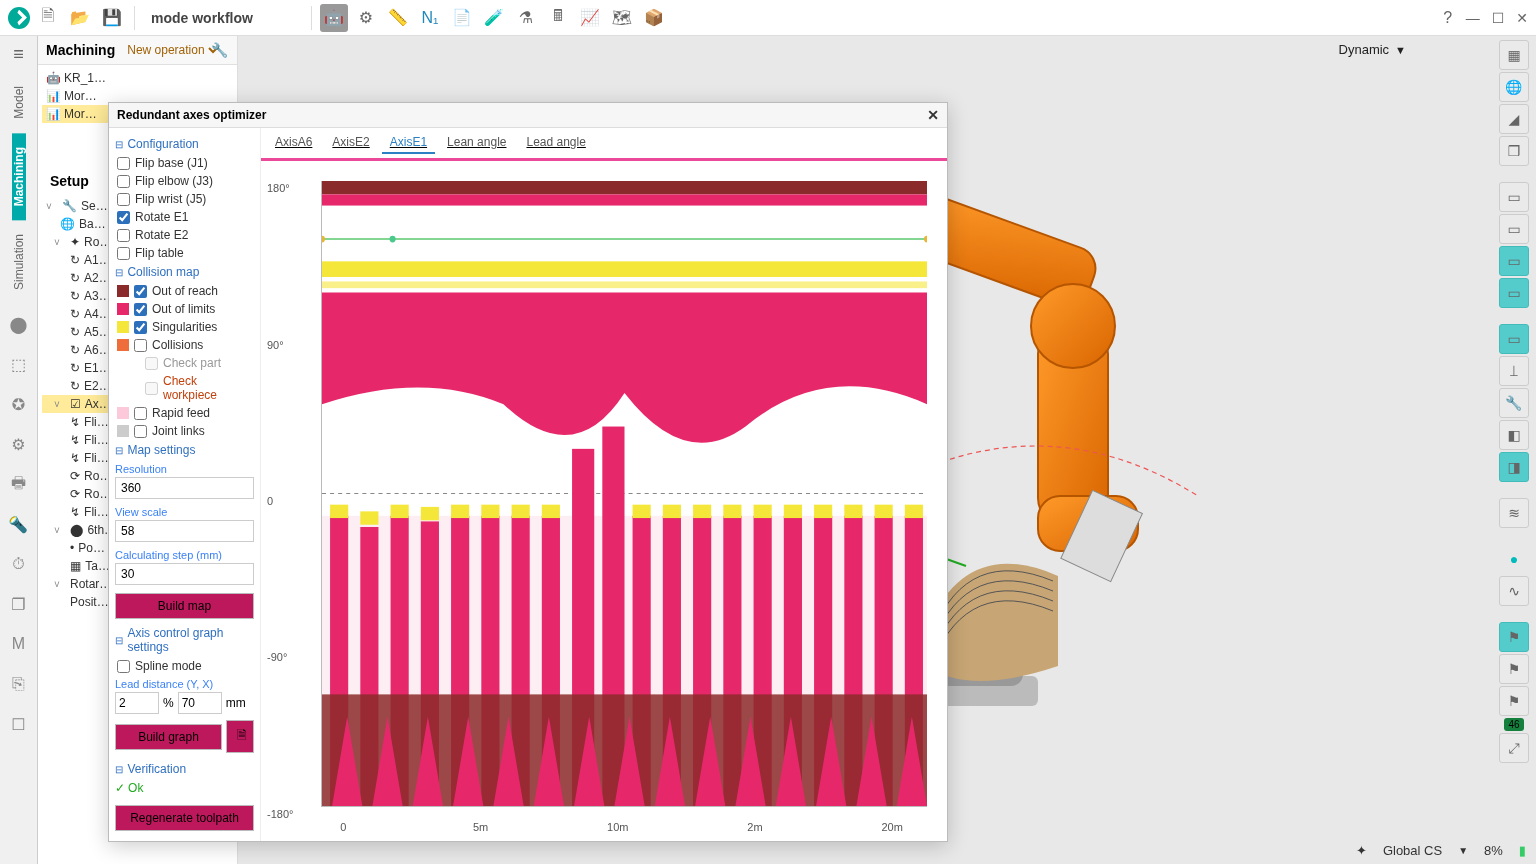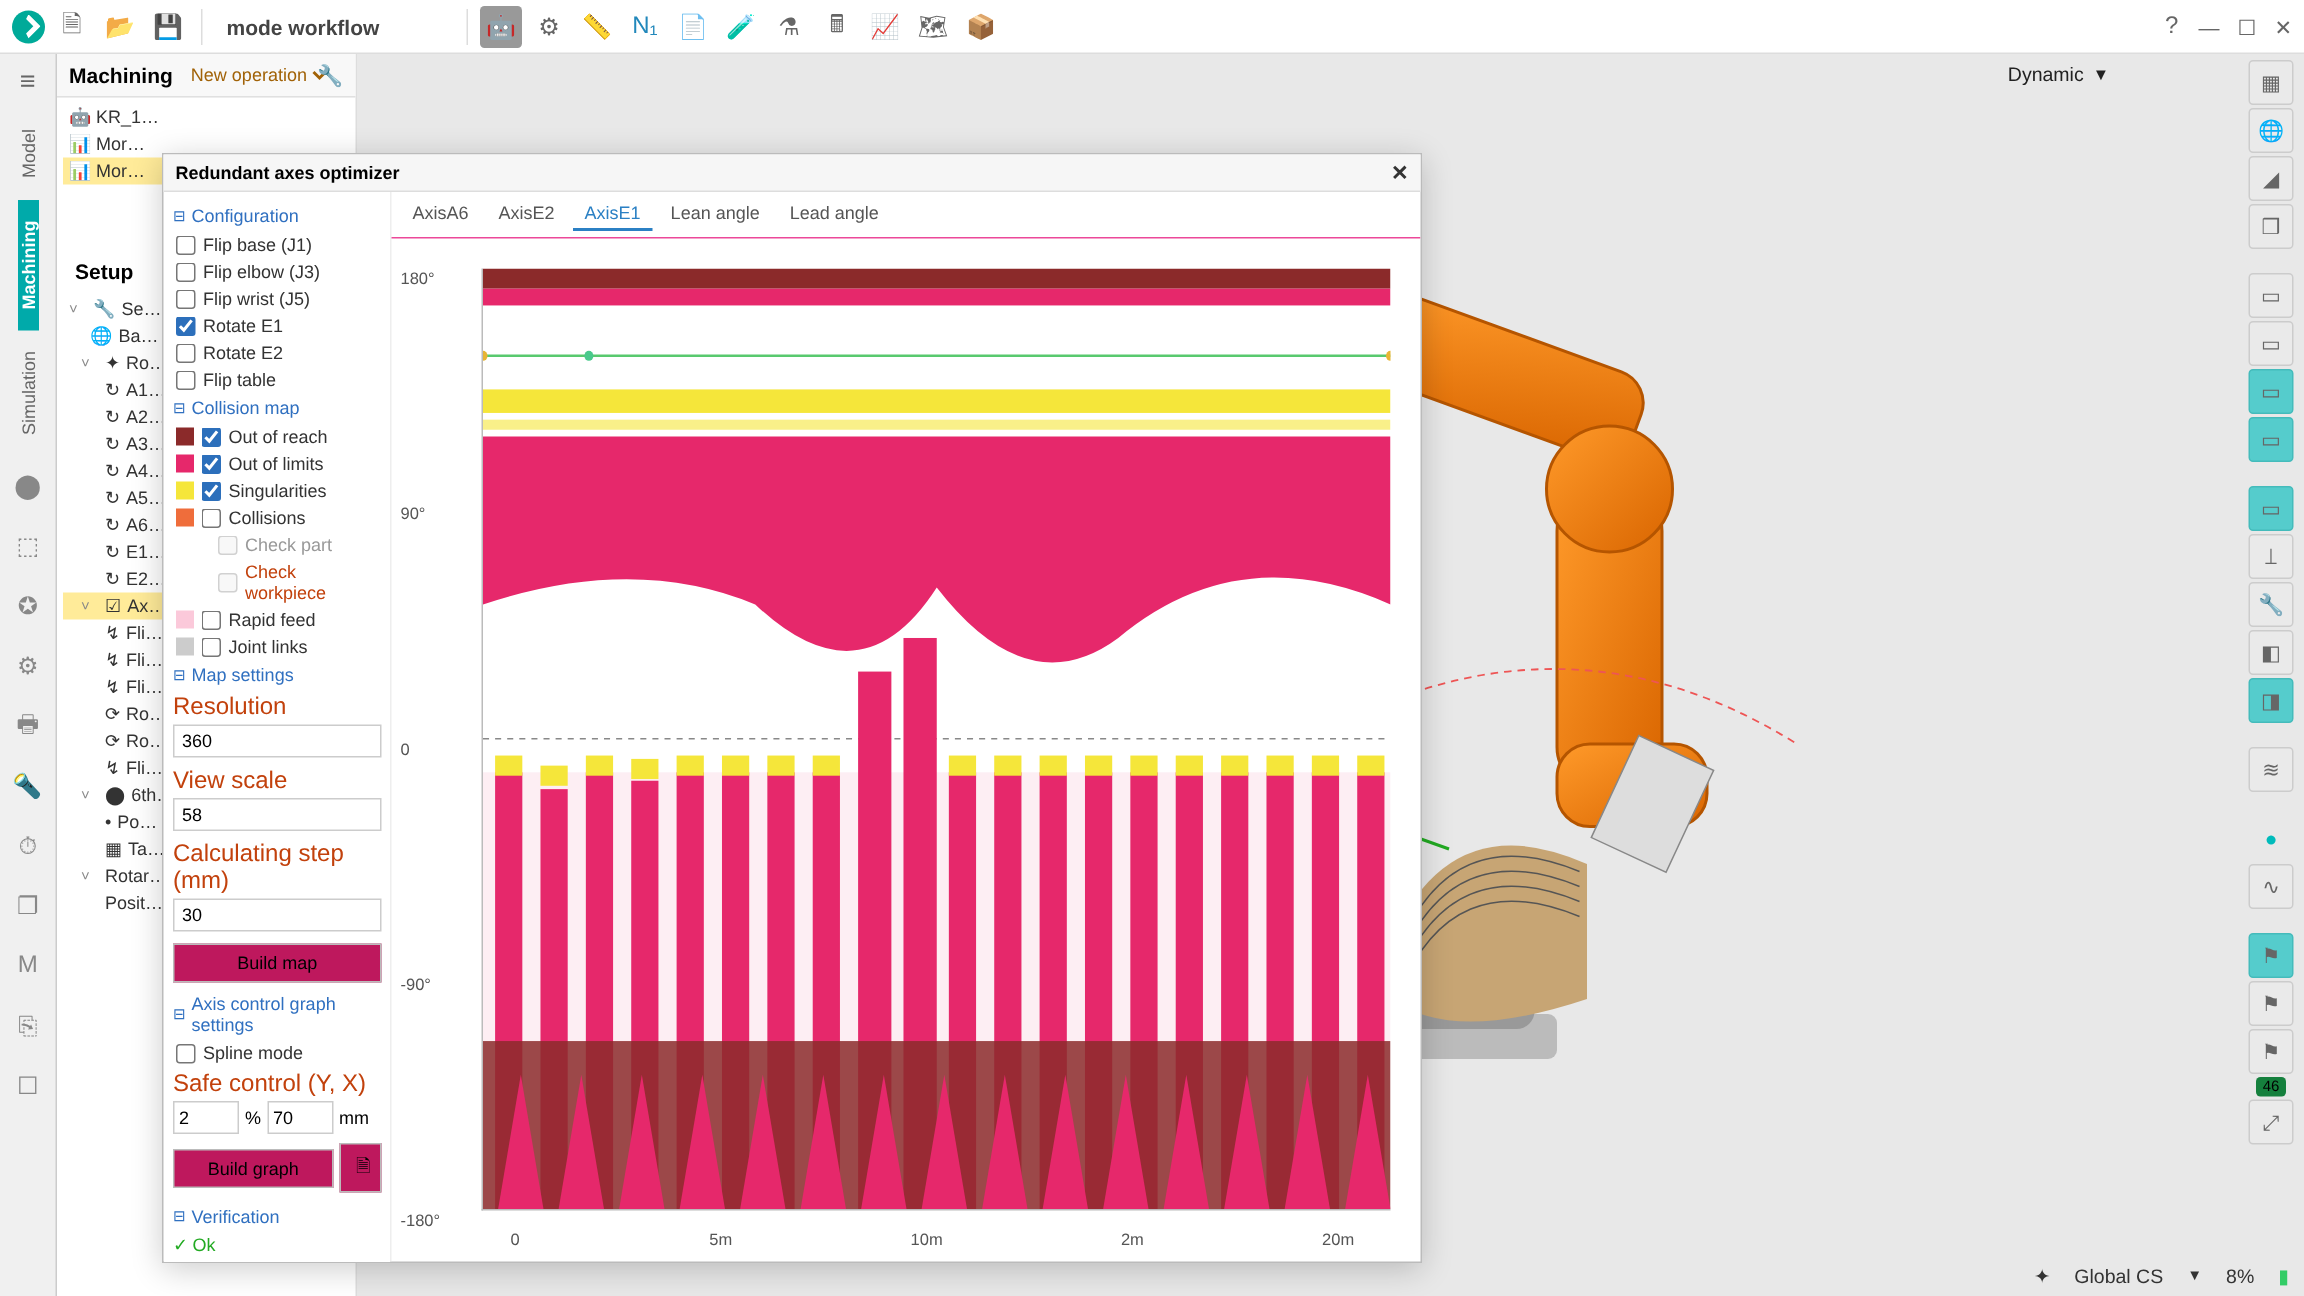--- a/index.html
+++ b/index.html
@@ -58,30 +58,30 @@
 .dialog { position:absolute; top:66px; left:108px; width:840px; height:740px; background:#fff; border:1px solid #bbb; box-shadow:0 4px 20px rgba(0,0,0,0.2); display:flex; flex-direction:column; }
 .dlg-title { padding:4px 8px; font-weight:bold; background:#f6f6f6; border-bottom:1px solid #ddd; display:flex; justify-content:space-between; align-items:center; font-size:12px;}
 .dlg-close { font-size:14px; color:#333; cursor:pointer; font-weight:bold; }
 .dlg-body { flex:1; display:flex; overflow:hidden; }
 .dlg-side { width:152px; background:#fff; padding:6px; font-size:12px; overflow-y:auto; border-right:1px solid #eee;}
 .sec-head { color:#3070c0; padding:3px 0; display:flex; align-items:center; gap:4px; font-size:12px;}
 .sec-head::before { content:'⊟'; font-size:10px; color:#3070c0; }
 .chk-row { display:flex; align-items:center; gap:5px; padding:2px 2px; color:#333; font-size:12px;}
 .chk-row input { width:13px; height:13px; accent-color:#2c6fbb;}
 .legend-sw { width:12px; height:12px; display:inline-block; }
-.lbl { display:block; color:#c2410c; padding:3px 0 2px; font-size:16px;}
+.lbl { display:block; color:#3b82f6; padding:3px 0 2px; font-size:11px;}
 .inp { width:100%; padding:3px 5px; border:1px solid #ccc; font-size:12px; margin-bottom:4px;}
 .btn { padding:5px 10px; border:1px solid #bbb; background:#be185d; font-size:12px; cursor:pointer; }
 .btn-full { width:100%; text-align:center; margin:4px 0; }
 .row2 { display:flex; gap:4px; align-items:center; }
 .row2 input { width:44px; padding:3px; border:1px solid #ccc; font-size:12px;}
 .verify-ok { color:#2a2; font-size:12px; display:flex; align-items:center; gap:3px; padding:2px 0;}
 
 .dlg-chart { flex:1; display:flex; flex-direction:column; }
-.tabs { padding:4px 6px; display:flex; gap:4px; border-bottom:1px solid #ec4899; font-size:12px;}
+.tabs { padding:4px 6px; display:flex; gap:4px; border-bottom:3px solid #ec4899; font-size:12px;text-decoration:underline;}
 .tab { padding:3px 8px; color:#555; cursor:pointer; }
 .tab.active { color:#2b80c4; border-bottom:2px solid #2b80c4; }
 .chart-area { flex:1; position:relative; padding:10px 16px 30px 44px; }
 .y-tick { position:absolute; left:6px; font-size:11px; color:#555; transform:translateY(-50%);}
 .x-tick { position:absolute; bottom:8px; font-size:11px; color:#555; transform:translateX(-50%);}
 .plot { position:absolute; top:20px; left:60px; right:20px; bottom:34px; border-left:1px solid #bbb; border-bottom:1px solid #bbb; }
 .plot svg { width:100%; height:100%; }
 
 </style>
 </head>
@@ -356,21 +356,21 @@
         <input class="inp" value="58" style="">
         <span class="lbl">Calculating step (mm)</span>
         <input class="inp" value="30" style="">
         <button class="btn btn-full">Build map</button>
 
         <div class="sec-head">Axis control graph settings</div>
         <label class="chk-row">
             <input type="checkbox" style="">
             <span>Spline mode</span>
           </label>
-        <span class="lbl">Safe control (Y, X)</span>
+        <span class="lbl">Lead distance (Y, X)</span>
         <div class="row2">
           <input value="2" style="">
           <span>%</span>
           <input value="70" style="">
           <span>mm</span>
         </div>
         <div class="row2" style="margin-top:6px;">
           <button class="btn" style="flex:1">Build graph</button>
           <button class="btn" style="width:28px">🗎</button>
         </div>

